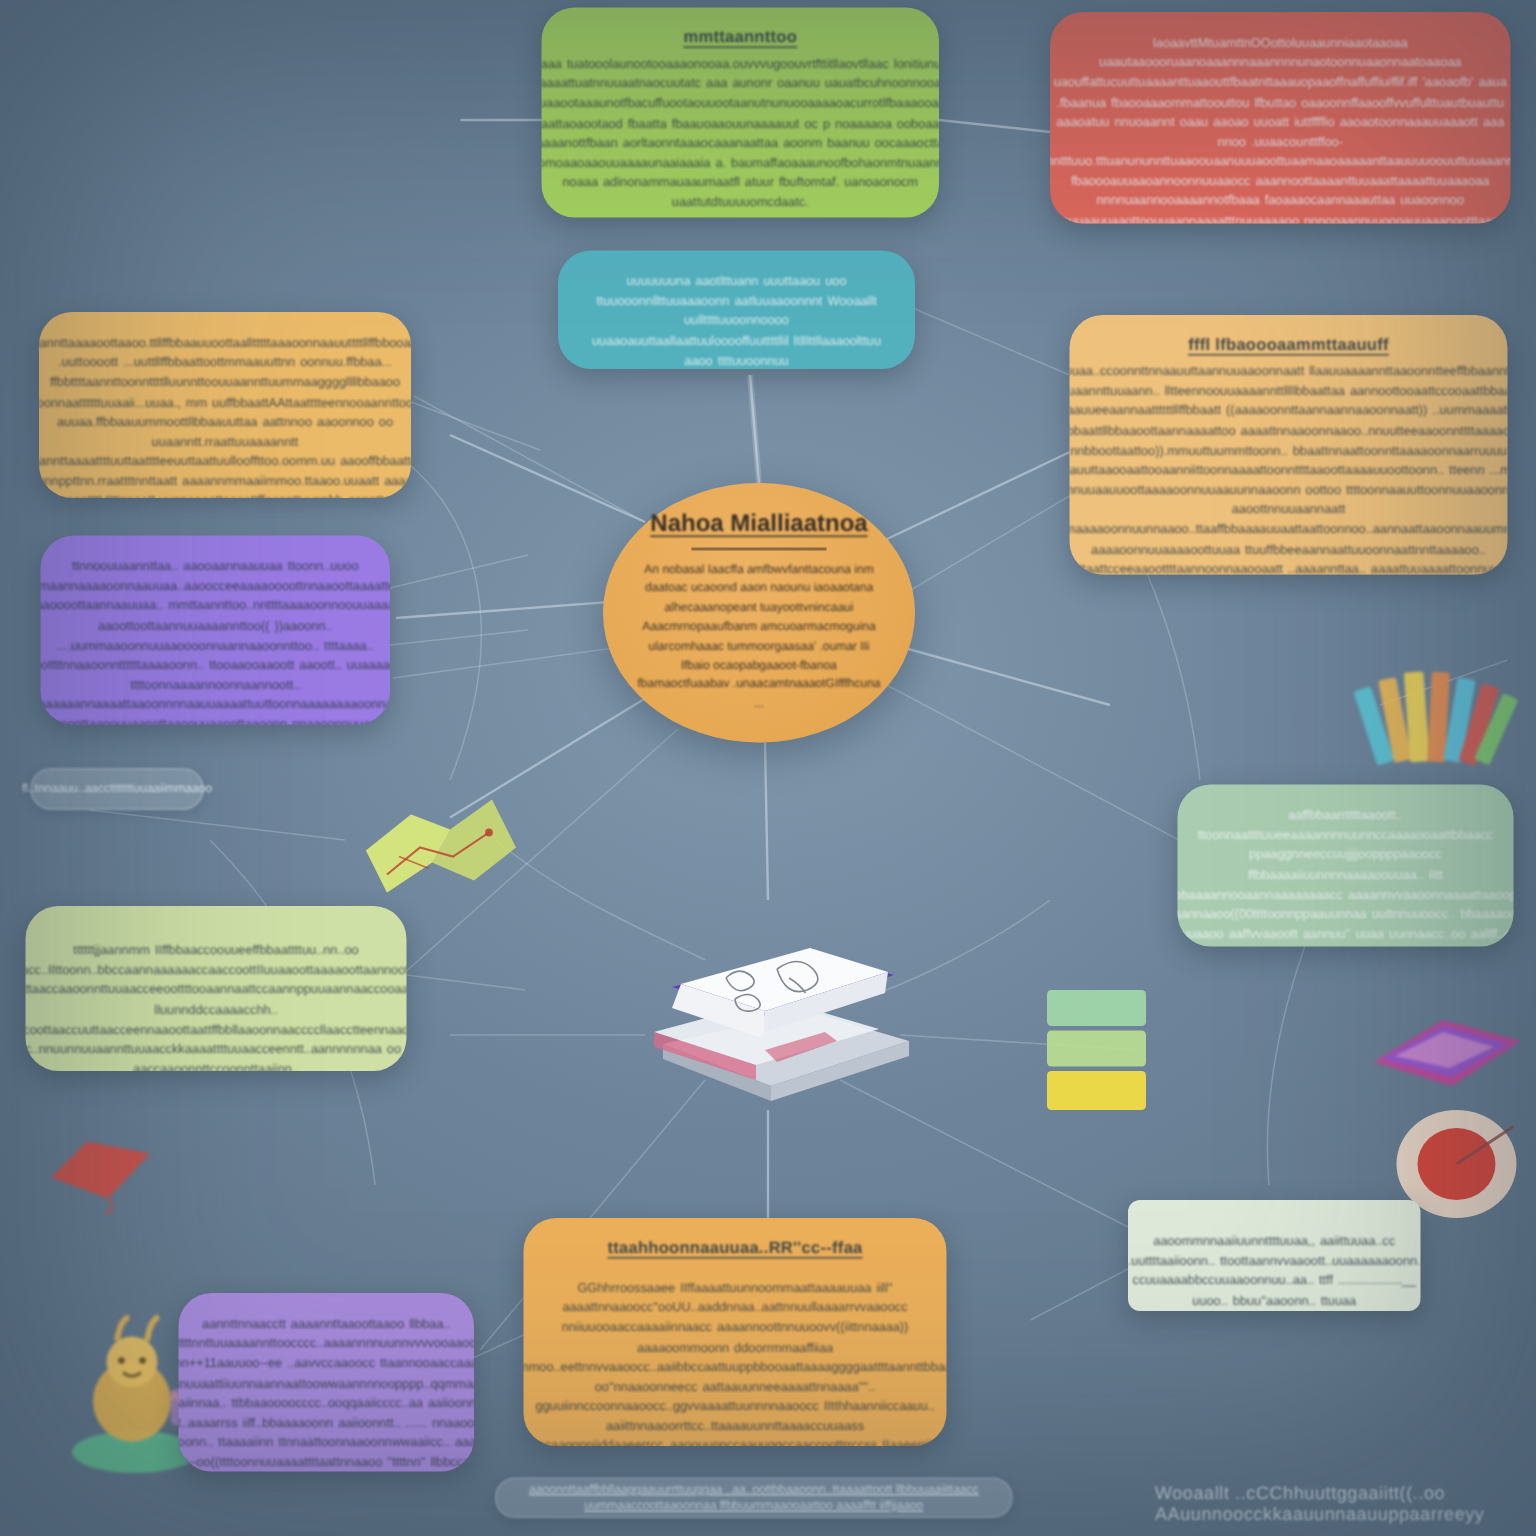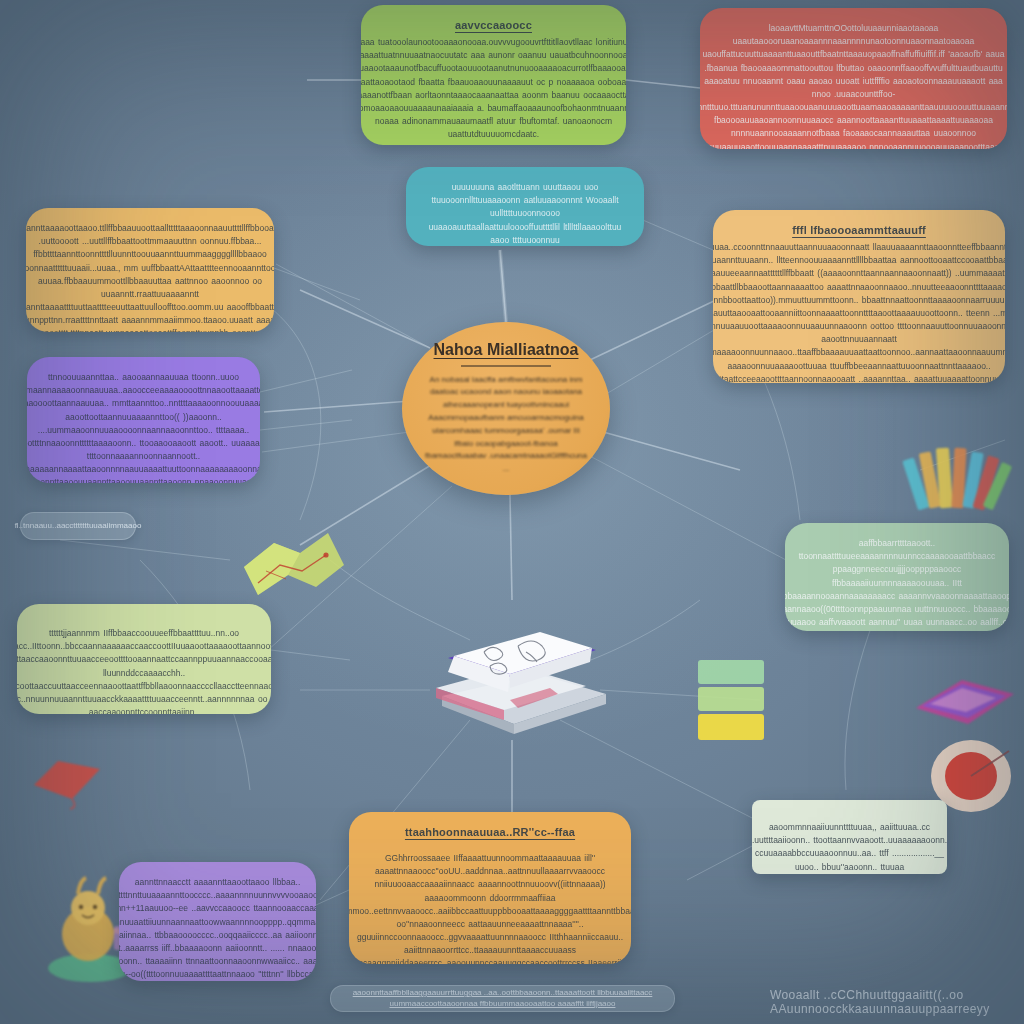--- a/index.html
+++ b/index.html
@@ -49,21 +49,21 @@
   }
   .dark  .ttl,.dark  .body{color:#2e3a45;}
   .dark  .rule{background:#2e3a45;}
   .light .ttl,.light .body{color:#f2f6f8;}
   .light .rule{background:#f2f6f8;}
 
   
   #n-blue{left:36px;top:14px;width:271px;height:131px;background:#4f9bd9;}
   #n-green{left:361px;top:5px;width:265px;height:140px;background:#a4d25a;}
   #n-red{left:700px;top:8px;width:307px;height:141px;background:#e2665a;}
-  #n-teal{left:372px;top:167px;width:238px;height:79px;background:#4fb2c0;margin-left:34px;}
+  #n-teal{left:372px;top:167px;width:238px;height:79px;background:#4fb2c0;}
   #n-amberL{left:26px;top:208px;width:248px;height:124px;background:#edbb66;}
   #n-amberR{left:713px;top:210px;width:292px;height:173px;background:#f0c178;}
   #n-purple{left:27px;top:357px;width:233px;height:126px;background:#9a7ae8;}
   #n-olive{left:17px;top:604px;width:254px;height:110px;background:#cfe0a3;}
   #n-mint{left:785px;top:523px;width:224px;height:108px;background:#a9cdb0;}
   #n-amberB{left:349px;top:812px;width:282px;height:152px;background:#efb055;}
   #n-violet{left:119px;top:862px;width:197px;height:119px;background:#a98ae0;}
   #n-paleGreen{left:752px;top:800px;width:195px;height:74px;background:#dfe9d8;border-radius:8px;}
 
   
@@ -254,21 +254,21 @@
     <circle cx="61" cy="35" r="2.2" fill="#6b5226"></circle>
     <path d="M48 43 q6 5 12 0" stroke="#6b5226" stroke-width="1.6" fill="none"></path>
     <path d="M44 22 q2 -14 8 -16" stroke="#e8b44a" stroke-width="4" fill="none" opacity=".9"></path>
     <path d="M64 22 q2 -14 8 -16" stroke="#e8b44a" stroke-width="4" fill="none" opacity=".9"></path>
     <path d="M80 58 q16 4 22 18" stroke="#e8b44a" stroke-width="5" fill="none" opacity=".85"></path>
     <rect x="80" y="54" width="22" height="24" rx="3" fill="#c98fd8" opacity=".7"></rect>
   </svg>
 
 
   <div class="node dark" id="n-green">
-    <div class="ttl">aavvccaaoocc</div>
+    <div class="ttl">mmttaannttoo</div>
     <div class="body">4oaaa tuatooolaunootooaaaonooaa.ouvvvugoouvrtfttitllaovtllaac lonitiunu— aaaaaattuatnnuuaatnaocuutatc aaa aunonr oaanuu uauatbcuhnoonnooaoo 4aattuaaootaaaunotfbacuffuootaouuootaanutnunuooaaaaoacurrotlfbaaaooaaiodo aaattaoaootaod fbaatta fbaauoaaouunaaaauut oc p noaaaaoa ooboaa.. uaaaaanottfbaan aorltaonntaaaocaaanaattaa aoonm baanuu oocaaaocttaao aiffaomoaaoaaouuaaaaunaaiaaaia a. baumaffaoaaaunoofbohaonmtnuaannt aa noaaa adinonammauaaumaatfl atuur fbuftomtaf. uanoaonocm uaattutdtuuuuomcdaatc.</div>
   </div>
 
   <div class="node light" id="n-red">
     <div class="body">laoaavttMtuamttnOOottoluuaaunniaaotaaoaa uaautaaoooruaanoaaannnaaannnnunaotoonnuaaonnaatoaaoaa uaouffattucuuttuaaaanttuaaouttfbaatnttaaauopaaoffnaffuffiuiffif.iff 'aaoaofb' aaua .fbaanua fbaooaaaommattoouttou lfbuttao oaaoonnffaaooffvvuffulttuautbuauttu aaaoatuu nnuoaannt oaau aaoao uuoatt iuttffffio aaoaotoonnaaauuaaaott aaa nnoo .uuaacounttffoo- nntttuuo.tttuanununnttuaaoouaanuuuaoottuaamaaoaaaaanttaauuuuoouuttuuaaann fbaoooauuaaoannoonnuuaaocc aaannoottaaaanttuuaaattaaaattuuaaaoaa nnnnuaannooaaaannotfbaaa faoaaaocaannaaauttaa uuaoonnoo oauuaauuaaottoouuaannaaaatttnuuaaaaoo nnnooaannuuoooauuaaanootttaaoo .uuaanuuttuuaaooaaoonnuuaaannooaaaanttfb oouuttoonnaauuaaaaanttoottoouuaaanoo aaaonnaaaoaattoottoo aaanntttnoonnaaoo 'oonnnnuaaaaannoottuu nnuaaaonnttuaaoonn oonnaaoouunn.</div>
   </div>
 
   <div class="node light" id="n-teal">
     <div class="body">uuuuuuuna aaotlttuann uuuttaaou uoo ttuuooonnllttuuaaaoonn aatluuaaoonnnt Wooaallt uullttttuuoonnoooo uuaaoauuttaallaattuulooooffuuttttllil ltlllttllaaaoolttuu aaoo ttttuuoonnuu</div>
   </div>

